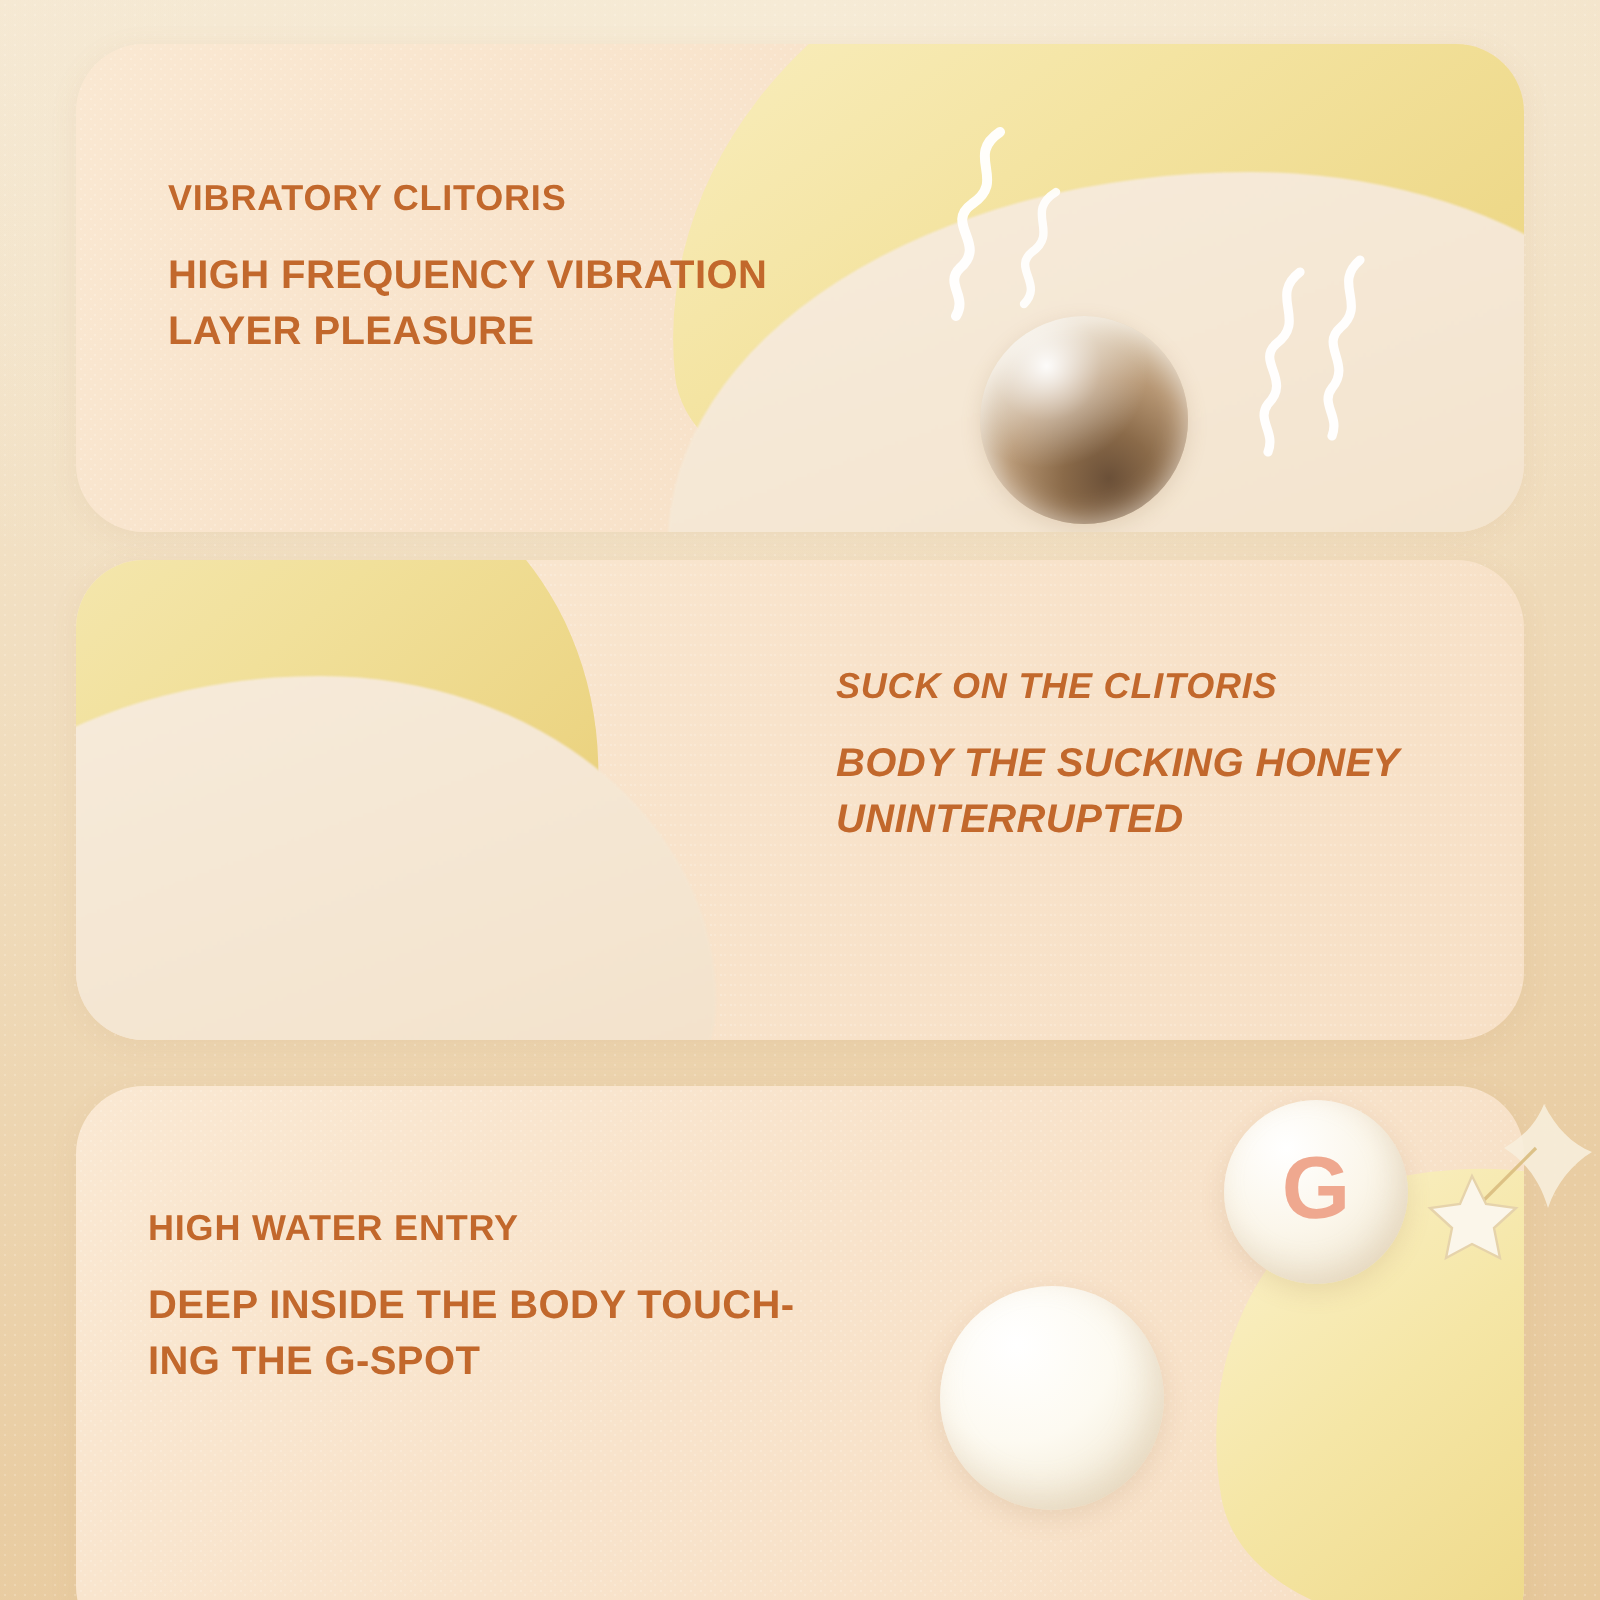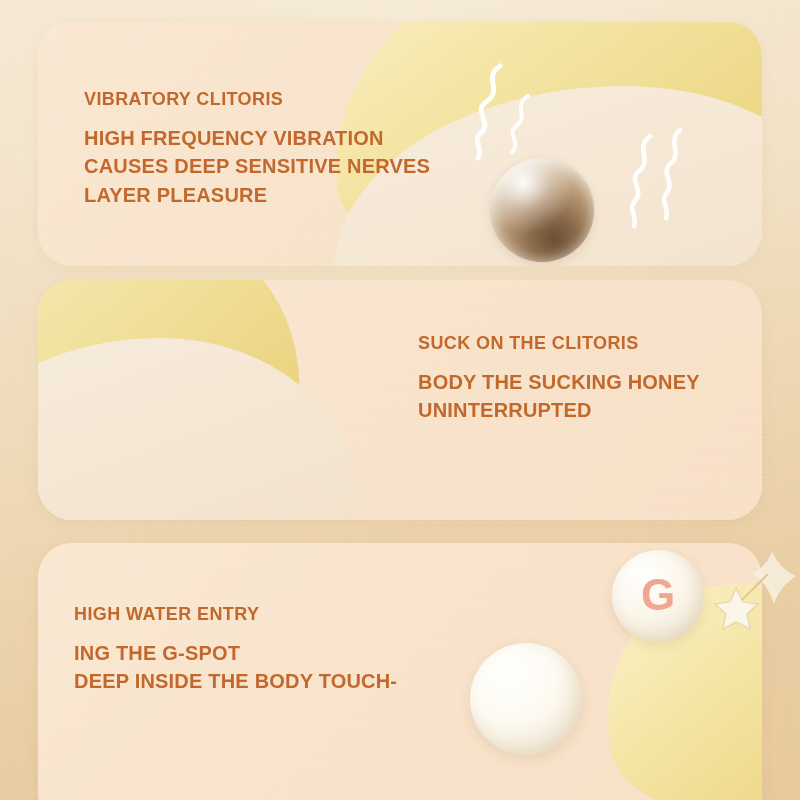--- a/index.html
+++ b/index.html
@@ -45,21 +45,21 @@
   .panel::after {
     content: "";
     position: absolute;
     inset: 0;
     background-image: radial-gradient(rgba(255,255,255,0.4) 0.6px, rgba(255,255,255,0) 0.7px);
     background-size: 5px 5px;
     pointer-events: none;
     opacity: 0.5;
   }
   #panel-1 { top: 22px;  height: 244px; }
-  #panel-2 { top: 280px; height: 240px; }
+  #panel-2 { top: 280px; height: 240px; font-style: italic; }
   #panel-3 { top: 543px; height: 284px; }
 
   .text-block {
     position: absolute;
     z-index: 6;
   }
   .heading {
     color: #c2682c;
     font-size: 18px;
     font-weight: 700;
@@ -230,21 +230,20 @@
 
       <svg class="squiggle" id="p1-wave-b" width="70" height="110" viewBox="0 0 70 110">
         <path d="M22 10 C6 22 26 34 10 46 C0 55 18 64 6 76 C0 84 10 90 6 100" stroke="#ffffff" stroke-width="4.6" stroke-linecap="round" fill="none" opacity="0.95"></path>
         <path d="M52 4 C38 16 56 26 42 38 C32 47 48 56 38 68 C32 76 42 82 38 92" stroke="#ffffff" stroke-width="4.6" stroke-linecap="round" fill="none" opacity="0.95"></path>
       </svg>
     </div>
 
     <div class="text-block" id="text-1">
       <div class="heading">VIBRATORY CLITORIS</div>
       <div class="body-line">HIGH FREQUENCY VIBRATION</div>
-      <div class="body-line">CAUSES DEEP SENSITIVE NERVES</div>
       <div class="body-line">LAYER PLEASURE</div>
     </div>
   </div>
 
   <div class="panel" id="panel-2">
     <div class="art">
       <div id="p2-yellow-arm"></div>
       <div class="blob-cream" id="p2-cream-blob"></div>
 
     </div>
@@ -258,22 +257,22 @@
 
   <div class="panel" id="panel-3">
     <div class="art">
       <div class="blob-cream" id="p3-cream-blob"></div>
       <div id="p3-yellow-tail"></div>
       <div id="p3-yellow-j"></div>
     </div>
 
     <div class="text-block" id="text-3">
       <div class="heading">HIGH WATER ENTRY</div>
+      <div class="body-line">DEEP INSIDE THE BODY TOUCH-</div>
       <div class="body-line">ING THE G-SPOT</div>
-      <div class="body-line">DEEP INSIDE THE BODY TOUCH-</div>
     </div>
   </div>
 
   <div id="p3-sphere-g">
     <span id="p3-g-letter">G</span>
   </div>
   <div id="p3-sphere-plain"></div>
 
   <svg id="p3-star" width="86" height="110" viewBox="0 0 86 110">
     <path d="M60 4 C66 16 74 24 84 28 C74 34 66 44 62 56 C58 42 50 32 40 26 C50 20 56 14 60 4 Z" fill="#f7eedc" opacity="0.9"></path>

